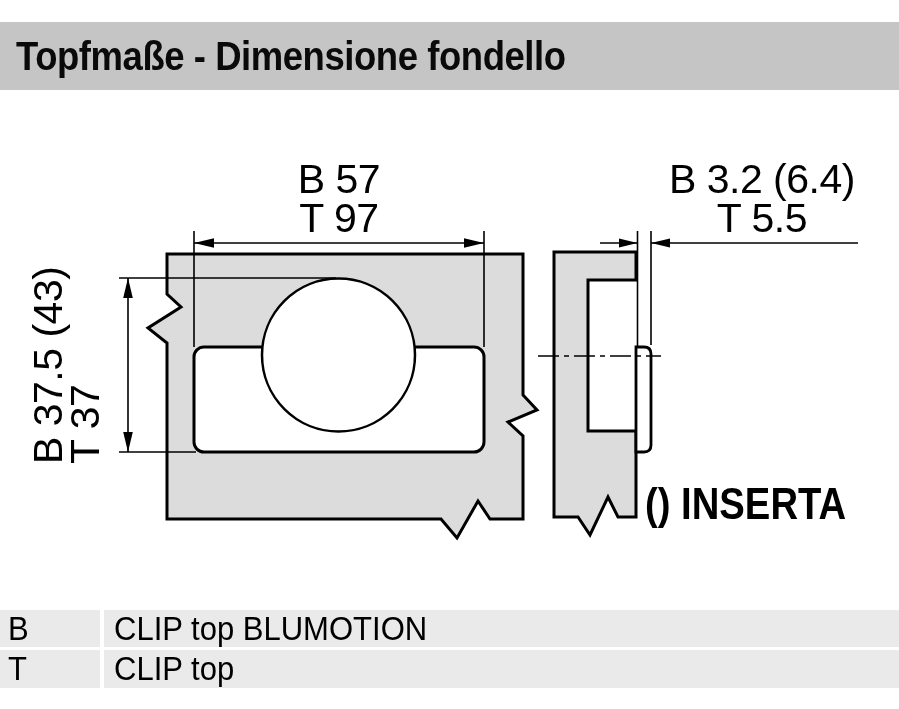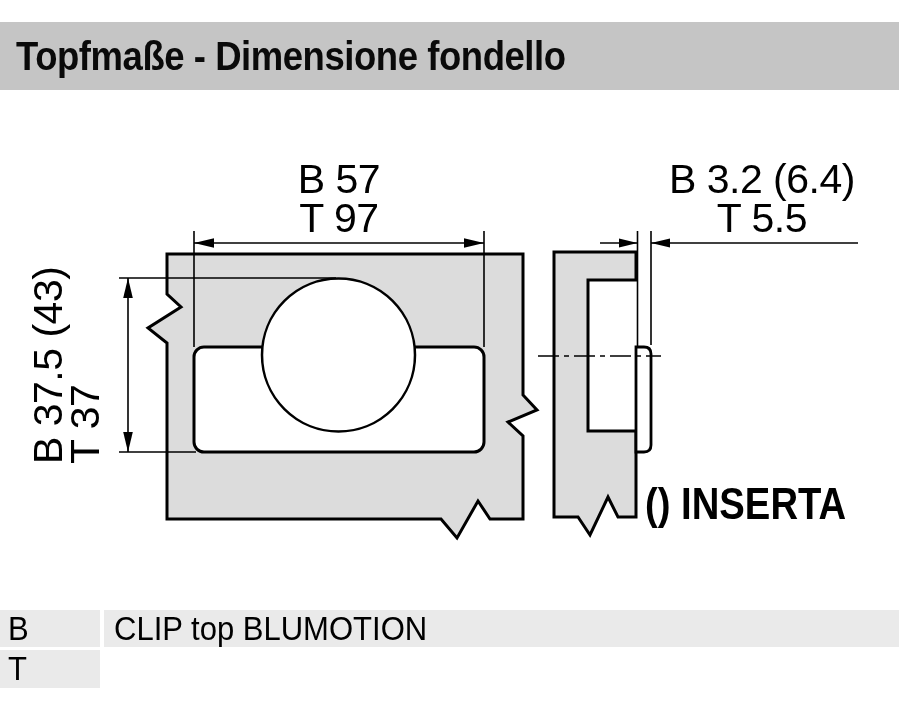--- a/index.html
+++ b/index.html
@@ -107,15 +107,18 @@
     </div>
     <div class="legend-val">
       <span class="condense">CLIP top BLUMOTION</span>
     </div>
   </div>
 
   <div class="legend-row legend-row-2">
     <div class="legend-key">
       <span class="condense">T</span>
     </div>
+    <div class="legend-val">
+      <span class="condense">CLIP top</span>
+    </div>
   </div>
 
 </div>
 
 </body></html>

